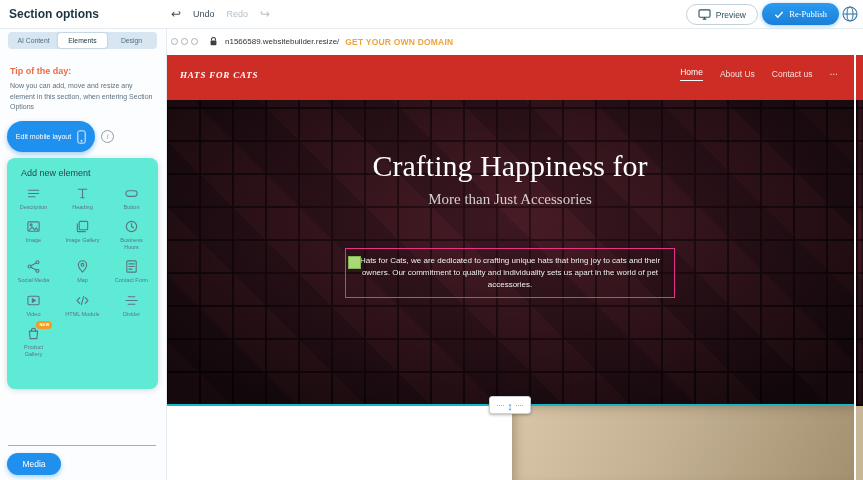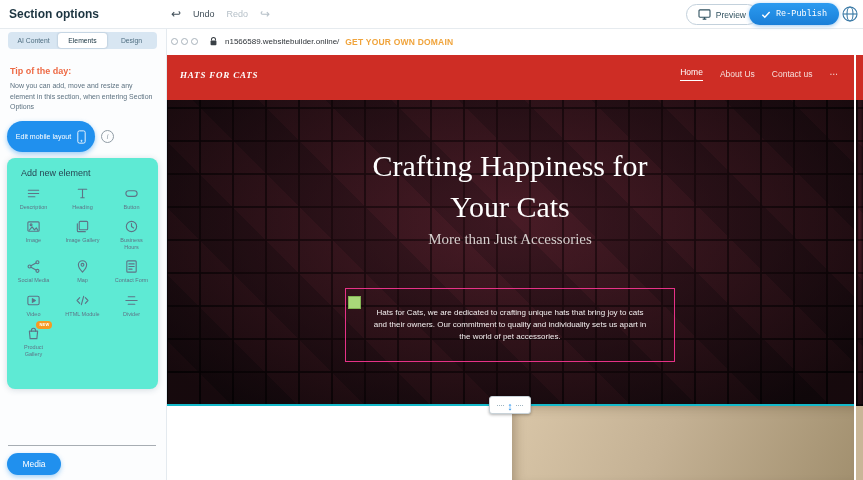--- a/index.html
+++ b/index.html
@@ -9,21 +9,21 @@
   #topbar{position:absolute;left:0;top:0;width:863px;height:28px;background:#fff;border-bottom:1px solid #e6ebef;z-index:20}
   .tb-title{position:absolute;left:9px;top:0;line-height:28px;font-size:12px;font-weight:bold;color:#1c3440}
   .history{position:absolute;left:171px;top:0;height:28px;display:flex;align-items:center;font-size:9px}
   .hist-btn{display:flex;align-items:center;gap:12px;cursor:pointer}
   .undo{color:#3f4d57}
   .redo{color:#b6c0c8;margin-left:12px}
   .undo-glyph::before{content:"↩";font-size:12px;line-height:1}
   .redo-glyph::before{content:"↪";font-size:12px;line-height:1}
   .preview-btn{position:absolute;right:105px;top:4px;height:21px;padding:0 11px;border-radius:11px;border:1px solid #c3d1dc;background:#fff;color:#2f505f;font-size:8.5px;display:flex;align-items:center;gap:5px;font-family:inherit;cursor:pointer}
   .preview-btn svg{width:13px;height:11px;stroke:#2f505f;fill:none;stroke-width:1.2}
-  .republish-btn{position:absolute;right:24px;top:3px;height:22px;padding:0 12px;border-radius:12px;border:none;background:linear-gradient(#2b9bf0,#1a7fd8);color:#fff;font-size:8.5px;display:flex;align-items:center;gap:5px;font-family:Liberation Mono, monospace;cursor:pointer;box-shadow:0 1px 4px rgba(30,130,220,.45)}
+  .republish-btn{position:absolute;right:24px;top:3px;height:22px;padding:0 12px;border-radius:12px;border:none;background:linear-gradient(#2b9bf0,#1a7fd8);color:#fff;font-size:8.5px;display:flex;align-items:center;gap:5px;font-family:Liberation Serif, serif;cursor:pointer;box-shadow:0 1px 4px rgba(30,130,220,.45)}
   .republish-btn svg{width:10px;height:9px;stroke:#fff;fill:none;stroke-width:1.6}
   .globe-btn{position:absolute;right:4px;top:5px;width:18px;height:18px;cursor:pointer}
   .globe-btn svg{width:18px;height:18px;stroke:#3878a5;fill:none;stroke-width:1.1}
 
   
   #sidebar{position:absolute;left:0;top:28px;width:166px;bottom:0;background:#fcfdfe;border-right:1px solid #e4eaef;z-index:10}
   .tabs{position:absolute;left:8px;right:9px;top:4px;height:17px;background:#d8e6f2;border-radius:4px;display:flex;padding:1px;box-sizing:border-box}
   .tab{flex:1;display:flex;align-items:center;justify-content:center;font-size:6.8px;color:#4f6e80;cursor:pointer;border-radius:3px}
   .tab.active{background:#fff;color:#16323f;box-shadow:0 0 2px rgba(30,60,90,.35)}
   .tip{position:absolute;left:10px;right:12px;top:38px}
@@ -66,21 +66,21 @@
     background-image:
       radial-gradient(ellipse at 50% 40%, rgba(120,40,55,.28), rgba(0,0,0,.6) 90%),
       repeating-linear-gradient(0deg, rgba(8,3,6,.85) 0 2px, transparent 2px 33px),
       repeating-linear-gradient(90deg, rgba(8,3,6,.85) 0 2px, transparent 2px 33px),
       repeating-linear-gradient(45deg, rgba(140,45,60,.12) 0 47px, rgba(10,4,8,.15) 47px 94px);
   }
   .hero{position:absolute;top:45px;left:0;right:0;height:306px;text-align:center}
   .hero-title{padding-top:46px;font-family:"Liberation Serif",serif;font-size:30px;line-height:1.35;color:#fff;cursor:pointer}
   .hero-sub{margin-top:4px;font-family:"Liberation Serif",serif;font-size:15px;color:#d6cecd;cursor:pointer}
   .textbox{position:relative;width:330px;margin:40px auto 0;border:1px solid #e63287;padding:6px 11px;box-sizing:border-box;font-size:8px;line-height:1.5;color:#f2eeee;text-align:center;cursor:pointer}
-  .textbox p{margin:12px}
+  .textbox p{margin:0}
   .green-handle{position:absolute;left:2px;top:7px;width:11px;height:11px;background:#a9d879;border:1px solid #83b554;cursor:grab}
 
   .section-line{position:absolute;top:349px;left:0;right:0;height:2px;background:#14b9c9;z-index:5}
   .resize-handle{position:absolute;left:50%;top:341px;transform:translateX(-50%);width:40px;height:16px;background:#fff;border:1px solid #c8d2d8;border-radius:3px;box-shadow:0 1px 3px rgba(0,0,0,.3);display:flex;align-items:center;justify-content:center;gap:3px;z-index:6;cursor:ns-resize}
   .dot-line{width:7px;border-top:1px dotted #9fb4bf}
   .arrows::before{content:"↕";font-size:11px;font-weight:bold;color:#2090ee;line-height:1}
 
   .next-section{position:absolute;top:351px;left:0;right:0;bottom:0;background:#fff}
   .sand{position:absolute;left:346px;top:0;right:0;bottom:0;background:linear-gradient(115deg,#d9c6a8,#c4b194 45%,#a2906f);box-shadow:inset 6px 4px 12px -4px rgba(60,40,20,.35)}
 
@@ -279,39 +279,38 @@
   <div class="browser-bar">
     <span class="dots">
         <i></i>
         <i></i>
         <i></i>
       </span>
     <svg class="lock" viewBox="0 0 12 12">
         <path d="M3.8 5V3.8a2.2 2.2 0 0 1 4.4 0V5" fill="none" stroke="#3a4046" stroke-width="1.1"></path>
         <rect x="2.8" y="5" width="6.4" height="5" rx="1" fill="#3a4046"></rect>
       </svg>
-    <span class="url">n1566589.websitebuilder.online/</span>
+    <span class="url">n1566589.websitebuilder.resize/</span>
     <span class="cta">GET YOUR OWN DOMAIN</span>
   </div>
 
   <div class="site">
     <div class="site-header">
       <span class="logo">HATS FOR CATS</span>
       <nav class="site-nav">
           <span class="nav-item active">Home</span>
           <span class="nav-item">About Us</span>
           <span class="nav-item">Contact us</span>
           <span class="nav-item">⋯</span>
         </nav>
     </div>
 
     <div class="hero cat-pattern">
       <div class="hero-title">
         <div>Crafting Happiness for</div>
-        <div>Your Cats</div>
       </div>
       <div class="hero-sub">More than Just Accessories</div>
       <div class="textbox">
         <span class="green-handle"></span>
         <p>Hats for Cats, we are dedicated to crafting unique hats that bring joy to cats and their owners. Our commitment to quality and individuality sets us apart in the world of pet accessories.</p>
       </div>
     </div>
 
     <div class="section-line"></div>
     <div class="resize-handle">

